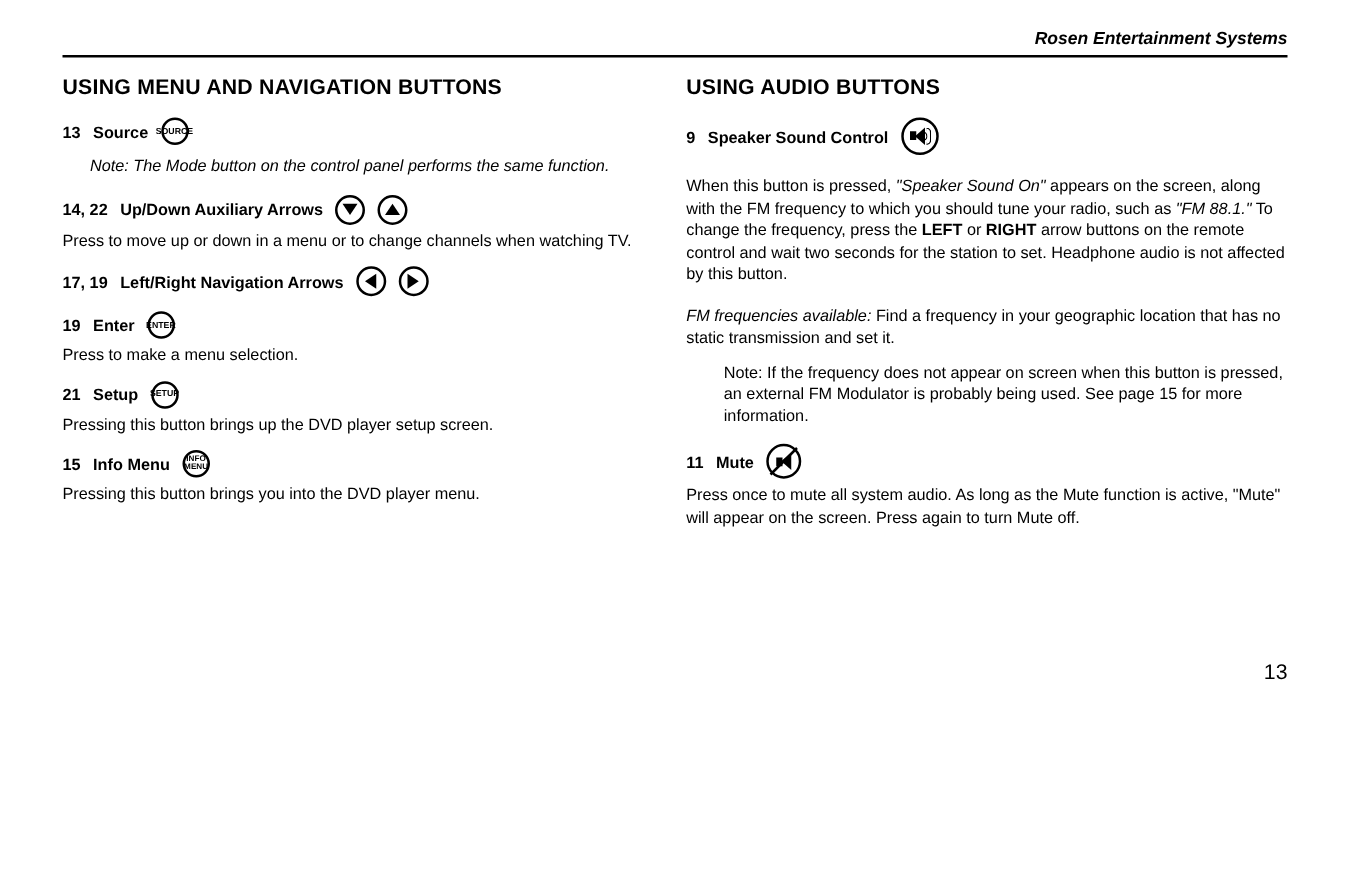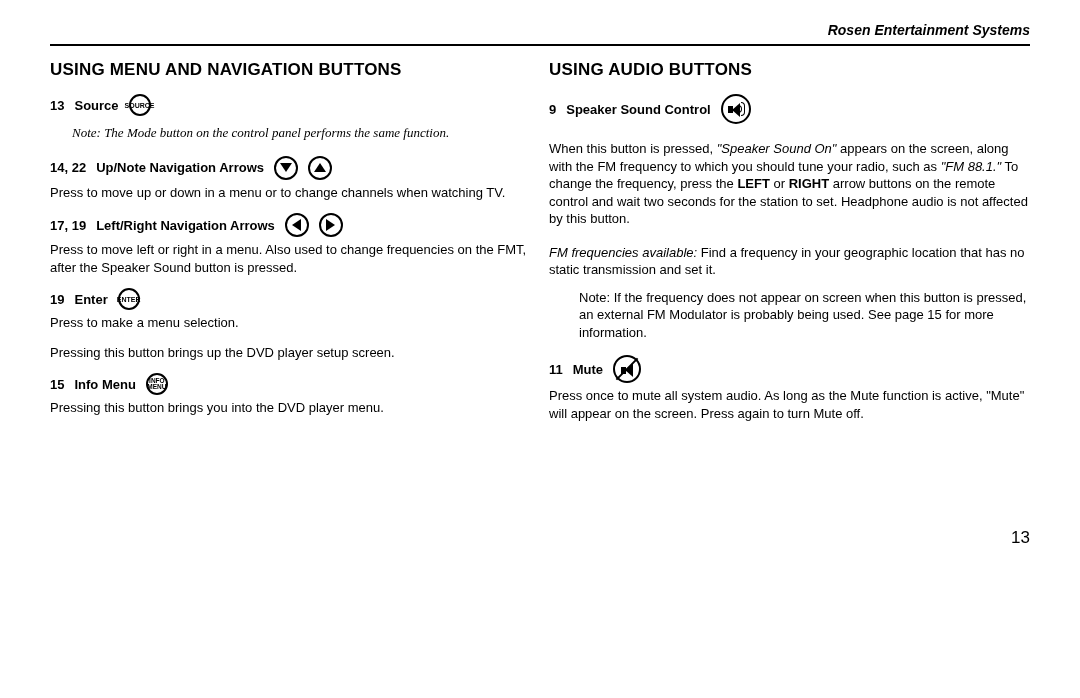--- a/index.html
+++ b/index.html
@@ -9,21 +9,21 @@
   .brand { position: absolute; top: 22px; right: 50px; font-style: italic; font-weight: bold; font-size: 14px; }
   .page-number { position: absolute; bottom: 22px; right: 50px; font-size: 17px; }
   .columns { display: flex; gap: 18px; margin-top: 32px; }
   .col { flex: 1; }
   h2 { font-size: 17px; font-weight: bold; text-transform: uppercase; margin-bottom: 14px; letter-spacing: 0.2px; }
   .item { margin-bottom: 12px; }
   .item-head { display: flex; align-items: center; gap: 10px; margin-bottom: 4px; }
   .item-num { font-weight: bold; font-size: 13px; white-space: nowrap; }
   .item-label { font-weight: bold; font-size: 13px; }
   .item-body { font-size: 13px; line-height: 1.35; }
-  .note { font-style: italic; font-size: 13px; line-height: 1.35; margin: 8px 0 14px 22px; font-family: Liberation Serif, serif; }
+  .note { font-style: italic; font-size: 13px; line-height: 1.35; margin: 8px 0 14px 22px; }
   .note-inline { font-size: 13px; line-height: 1.35; margin: 8px 0 14px 30px; }
   .ico { display: inline-flex; align-items: center; gap: 4px; }
   .circ { width: 24px; height: 24px; border: 2px solid #000; border-radius: 50%; display: inline-flex; align-items: center; justify-content: center; font-size: 8px; font-weight: bold; line-height: 1; text-align: center; }
   .circ.sm { width: 22px; height: 22px; font-size: 7px; }
   .tri { width: 0; height: 0; display: inline-block; }
   .tri-down { border-left: 6px solid transparent; border-right: 6px solid transparent; border-top: 9px solid #000; }
   .tri-up { border-left: 6px solid transparent; border-right: 6px solid transparent; border-bottom: 9px solid #000; }
   .tri-left { border-top: 6px solid transparent; border-bottom: 6px solid transparent; border-right: 9px solid #000; }
   .tri-right { border-top: 6px solid transparent; border-bottom: 6px solid transparent; border-left: 9px solid #000; }
   .speaker-ico { width: 30px; height: 30px; border: 2px solid #000; border-radius: 50%; display: inline-flex; align-items: center; justify-content: center; position: relative; }
@@ -60,21 +60,21 @@
           <span class="ico">
             <span class="circ sm">SOURCE</span>
           </span>
         </div>
         <div class="note">Note: The Mode button on the control panel performs the same function.</div>
       </div>
 
       <div class="item">
         <div class="item-head">
           <span class="item-num">14, 22</span>
-          <span class="item-label">Up/Note Navigation Arrows</span>
+          <span class="item-label">Up/Down Auxiliary Arrows</span>
           <span class="ico">
               <span class="circ">
                 <span class="tri tri-down"></span>
               </span>
             </span>
           <span class="ico">
               <span class="circ">
                 <span class="tri tri-up"></span>
               </span>
             </span>
@@ -90,35 +90,41 @@
               <span class="circ">
                 <span class="tri tri-left"></span>
               </span>
             </span>
           <span class="ico">
               <span class="circ">
                 <span class="tri tri-right"></span>
               </span>
             </span>
         </div>
-        <div class="item-body">Press to move left or right in a menu. Also used to change frequencies on the FMT, after the Speaker Sound button is pressed.</div>
       </div>
 
       <div class="item">
         <div class="item-head">
           <span class="item-num">19</span>
           <span class="item-label">Enter</span>
           <span class="ico">
               <span class="circ sm">ENTER</span>
             </span>
         </div>
         <div class="item-body">Press to make a menu selection.</div>
       </div>
 
       <div class="item">
+        <div class="item-head">
+          <span class="item-num">21</span>
+          <span class="item-label">Setup</span>
+          <span class="ico">
+              <span class="circ sm">SETUP</span>
+            </span>
+        </div>
         <div class="item-body">Pressing this button brings up the DVD player setup screen.</div>
       </div>
 
       <div class="item">
         <div class="item-head">
           <span class="item-num">15</span>
           <span class="item-label">Info Menu</span>
           <span class="ico">
             <span class="circ sm">
                 <span class="twoline"><span>INFO</span><br><span>MENU</span></span>

